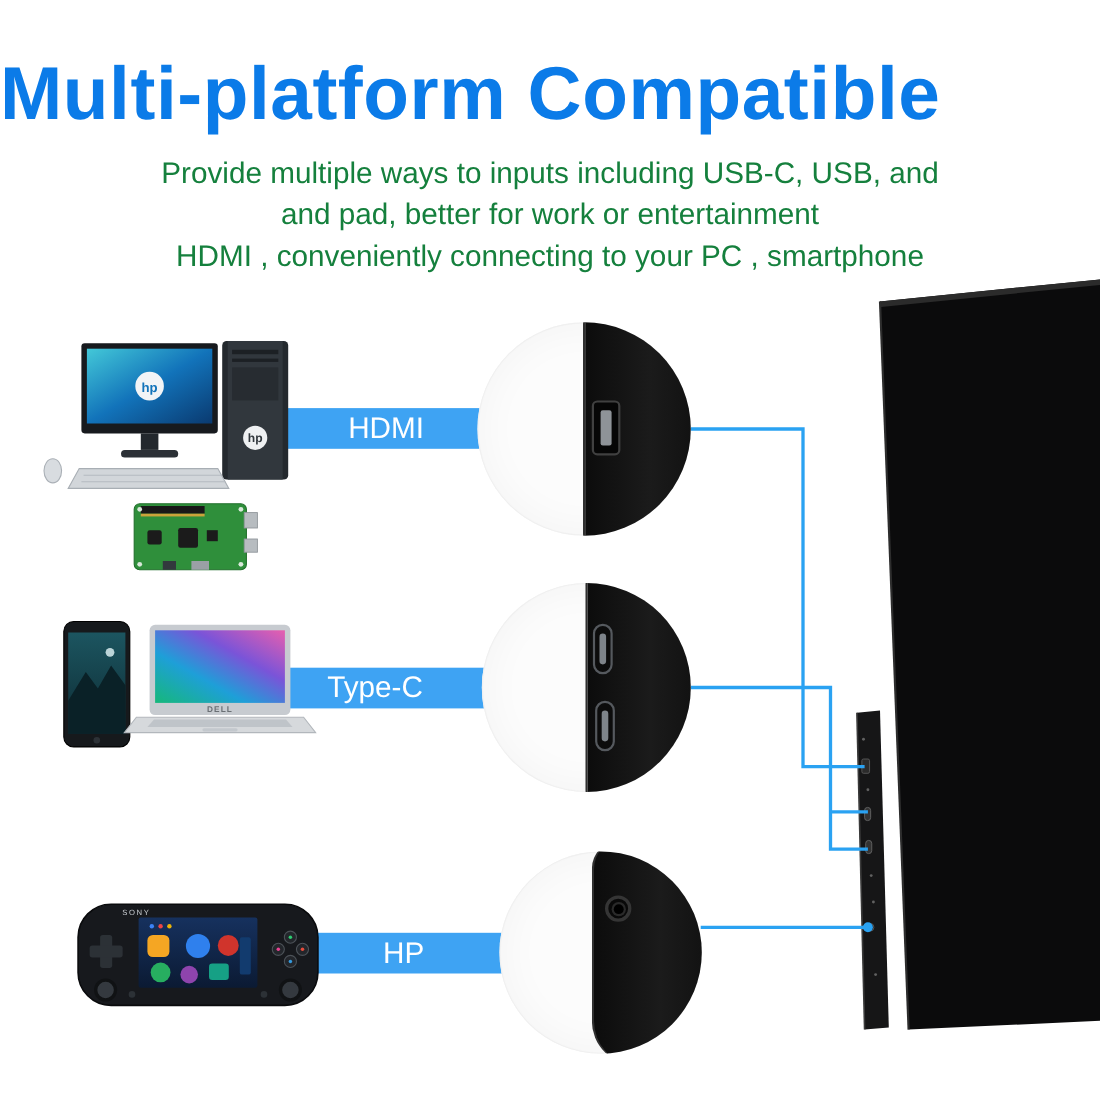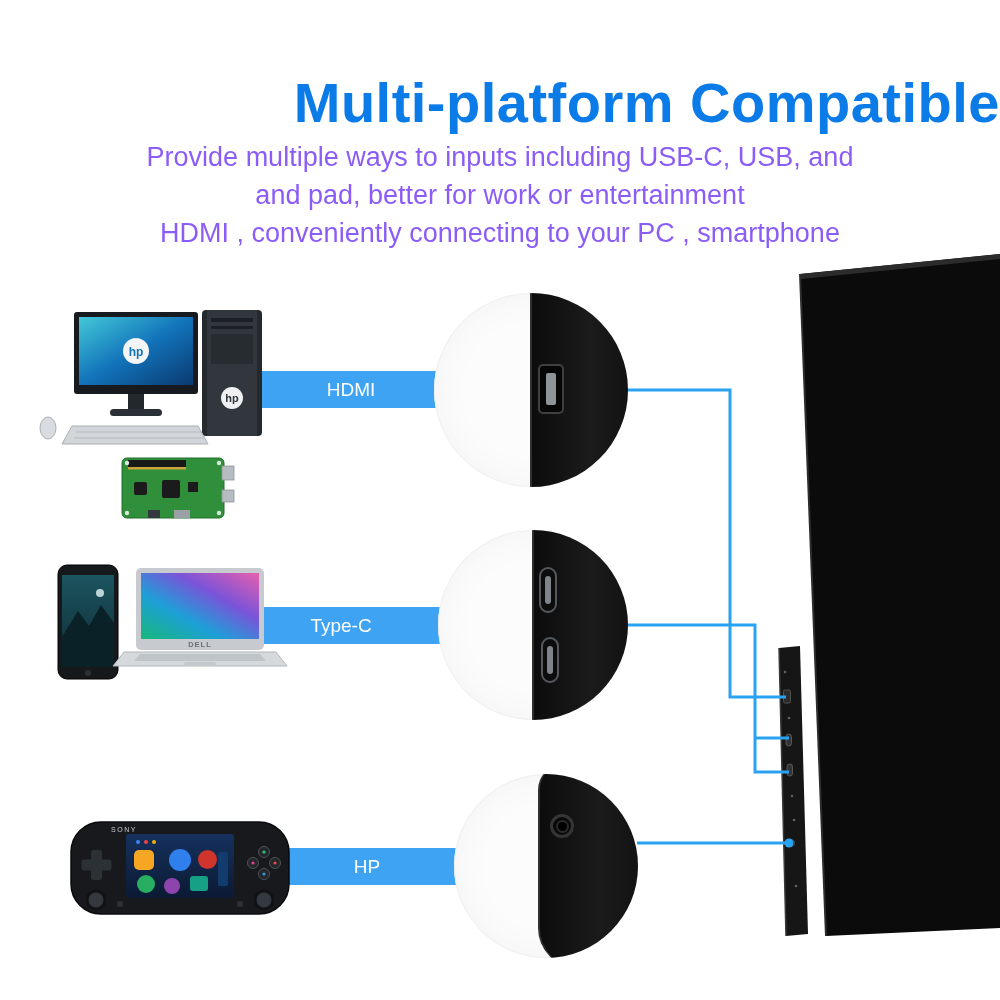--- a/index.html
+++ b/index.html
@@ -1,28 +1,28 @@
 <!DOCTYPE html>
 <html><head>
 <meta charset="utf-8">
 <style>
   * { margin:0; padding:0; box-sizing:border-box; }
   html,body { width:1000px; height:1000px; background:#fff; font-family:"Liberation Sans", sans-serif; }
   .canvas { position:relative; width:1000px; height:1000px; background:#fff; overflow:hidden; }
 
-  .title { position:absolute; top:46px; left:0; width:100%; text-align:right;
-           font-size:56px; font-weight:700; color:#0b7be8; letter-spacing:0.5px;margin-top:24px; }
+  .title { position:absolute; top:46px; left:0; width:100%; text-align:left;
+           font-size:68px; font-weight:700; color:#0b7be8; letter-spacing:0.5px; }
   .subtitle { position:absolute; top:138px; left:0; width:100%; text-align:center;
-              font-size:27px; line-height:38px; color:#8b5cf6; }
+              font-size:27px; line-height:38px; color:#15803d; }
 
   .connector-layer { position:absolute; left:0; top:0; width:1000px; height:1000px; z-index:2; pointer-events:none; }
   .monitor-svg { position:absolute; left:755px; top:240px; width:245px; height:710px; z-index:1; }
 
   .label-bar { position:absolute; height:37px; background:#3ea3f3; color:#fff; z-index:3;
-               display:flex; align-items:center; justify-content:center; font-size:19px; }
+               display:flex; align-items:center; justify-content:center; font-size:27px; }
 
   .device { position:absolute; z-index:4; }
   .device svg { display:block; width:100%; height:100%; }
 
   .callout { position:absolute; border-radius:50%; background:#fcfcfc; overflow:hidden; z-index:5;
              box-shadow: inset 0 0 0 1px #f0f0f0, inset 0 0 40px rgba(0,0,0,0.04); }
   .slab { position:absolute; background:linear-gradient(90deg,#0c0c0c,#1b1b1b 55%,#101010);
           border-left:2px solid #303030; }
   .hdmi-port { position:absolute; width:26px; height:50px; background:#060606; border:2px solid #404040;
                border-radius:5px; display:flex; align-items:center; justify-content:center; }

